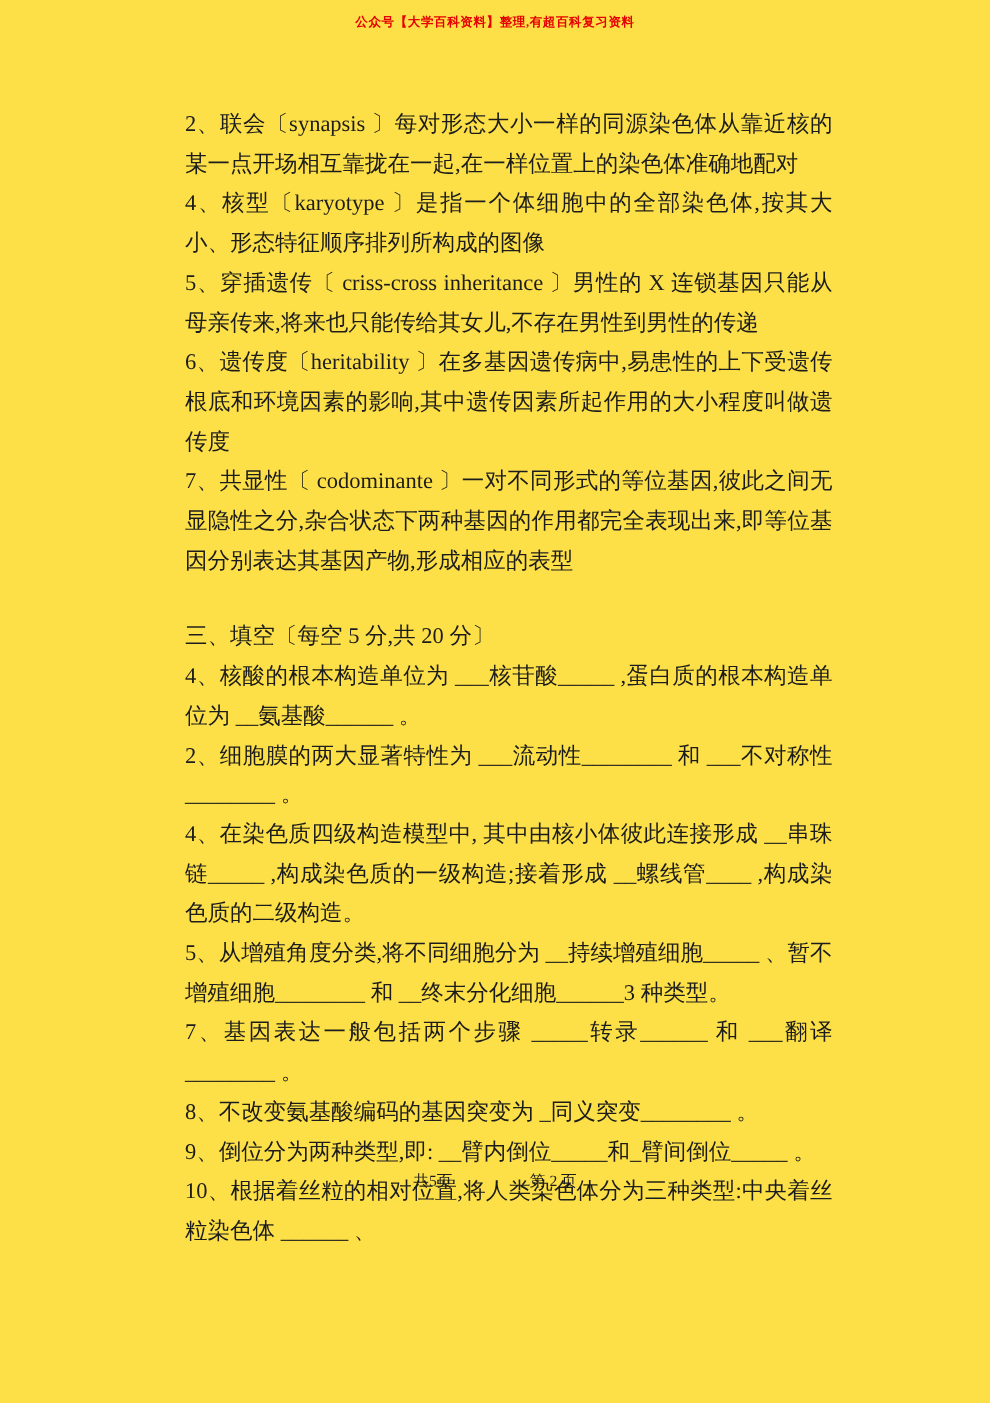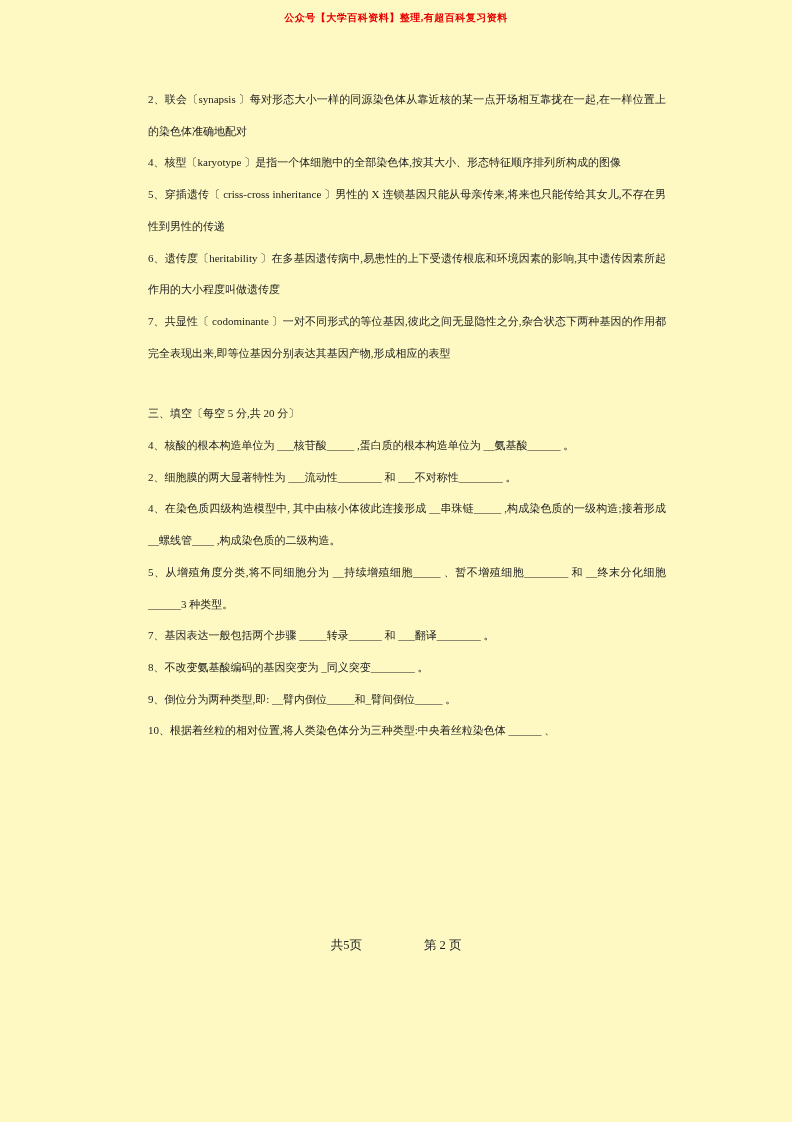--- a/index.html
+++ b/index.html
@@ -4,42 +4,42 @@
 <style>
   html, body {
     margin: 0;
     padding: 0;
     background: #ffffff;
   }
   .page {
     position: relative;
     width: 792px;
     height: 1122px;
-    background: #fef9c3;
+    background: #fde047;
     overflow: hidden;
     font-family: "Liberation Serif", "DejaVu Serif", serif;
     color: #1c1c1c;
   }
   .notice {
     position: absolute;
     top: 11px;
     left: 0;
     width: 100%;
     text-align: center;
     color: #e60000;
     font-size: 10px;
     font-weight: bold;
     letter-spacing: 0.5px;
   }
   .content {
     position: absolute;
     left: 148px;
     top: 84px;
     width: 518px;
-    font-size: 11px;
+    font-size: 18px;
     line-height: 31.7px;
     text-align: justify;
   }
   .para {
     margin: 0;
   }
   .heading {
     margin: 29px 0 0 0;
   }
   .footer {

